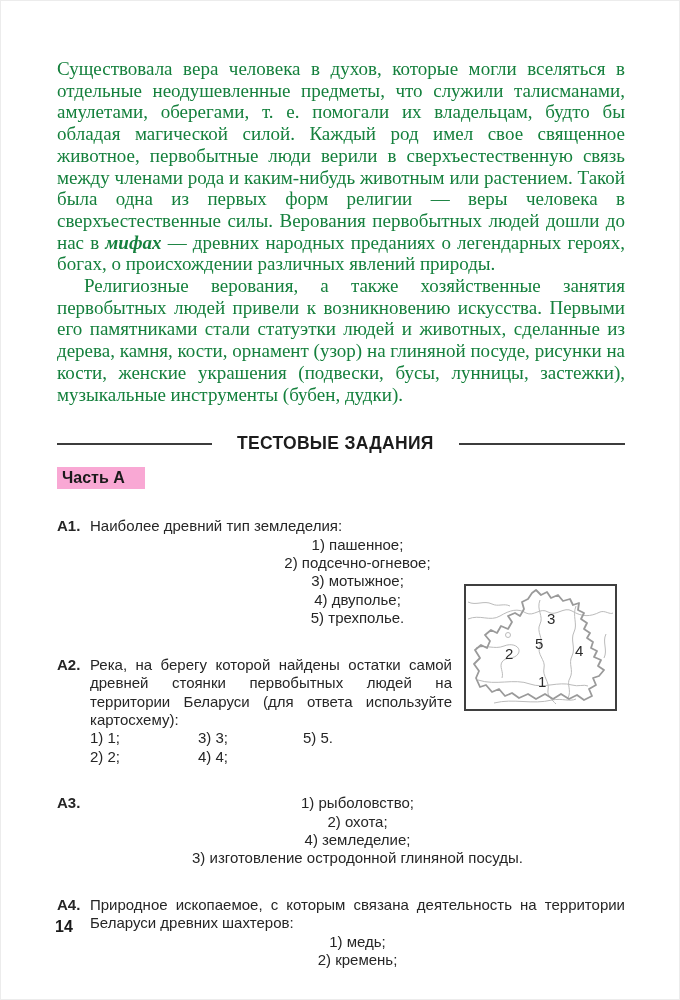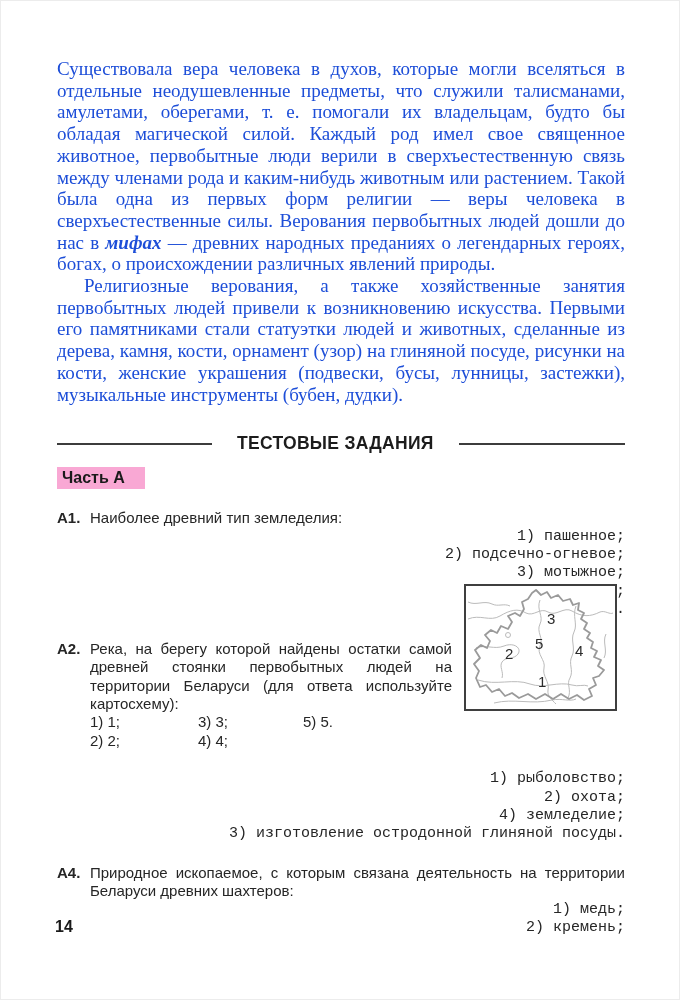--- a/index.html
+++ b/index.html
@@ -11,21 +11,21 @@
   }
   .page {
     position:relative; width:680px; height:1000px; background:#ffffff;
     overflow:hidden; box-shadow:inset 0 0 0 1px #ececec;
   }
   .content { position:absolute; left:57px; top:58px; width:568px; }
 
   
   .body-text {
     font-family:"Liberation Serif", serif;
-    font-size:19px; line-height:21.7px; color:#1d4ed8;
+    font-size:19px; line-height:21.7px; color:#15803d;
     text-align:justify;
   }
   .body-text.indent { text-indent:27px; }
   .emph { font-weight:bold; font-style:italic; }
 
   
   .test-heading { display:flex; align-items:center; margin-top:28px; gap:25px; }
   .test-heading .rule { border-top:2px solid #3c3c3c; height:0; }
   .rule-left { width:155px; flex:none; }
   .rule-right { flex:1; }
@@ -36,29 +36,29 @@
 
   .part-label {
     display:inline-block; margin-top:13px;
     background:#f9a8d4; color:#1a1a1a;
     font-weight:bold; font-size:16px; line-height:20px;
     padding:1px 20px 1px 5px;
   }
 
   
   .question {
-    display:flex; margin-top:20px;
+    display:flex; margin-top:28px;
     font-size:15px; line-height:18.4px; color:#262626;
   }
   .question.first { }
   .q-id { width:33px; flex:none; font-weight:bold; }
   .q-body { flex:1; min-width:0; }
   .q-text { text-align:justify; }
   .q-text.narrow { width:362px; }
-  .options div { text-align:right;font-family:Liberation Mono, monospace; }
+  .options div { text-align:center; }
   .a2-options {
     display:grid; grid-template-columns:108px 105px 1fr; width:362px;
   }
 
   
   .map-box {
     position:absolute; left:464px; top:584px; width:153px; height:127px;
     border:2px solid #3f3f3f; background:#ffffff;
   }
   .map-box svg { display:block; }
@@ -112,20 +112,21 @@
           <div>1) 1;</div>
           <div>3) 3;</div>
           <div>5) 5.</div>
           <div>2) 2;</div>
           <div>4) 4;</div>
         </div>
       </div>
     </div>
 
     <div class="question">
+      <div class="q-id">А3.</div>
       <div class="q-body">
         <div class="options">
           <div>1) рыболовство;</div>
           <div>2) охота;</div>
           <div>4) земледелие;</div>
           <div>3) изготовление остродонной глиняной посуды.</div>
         </div>
       </div>
     </div>
 

